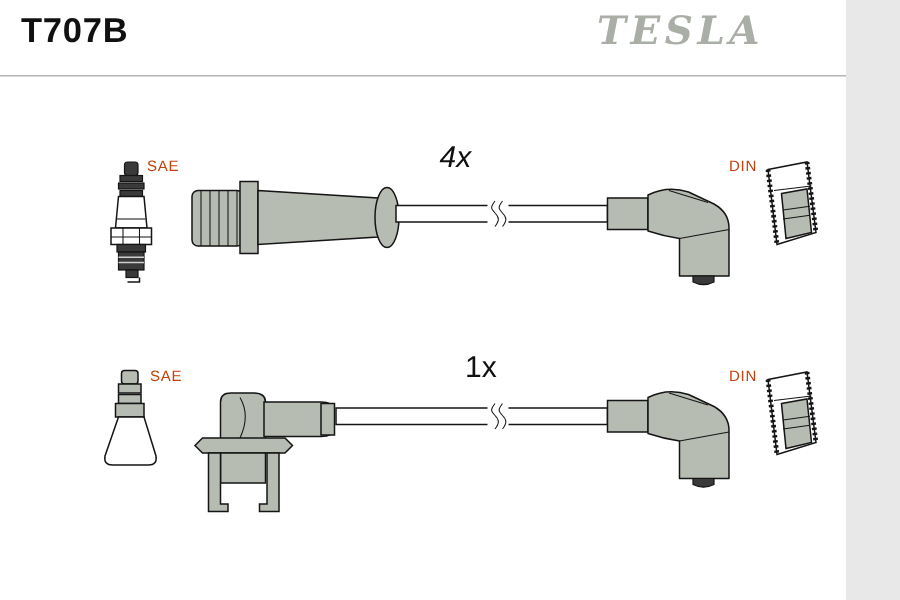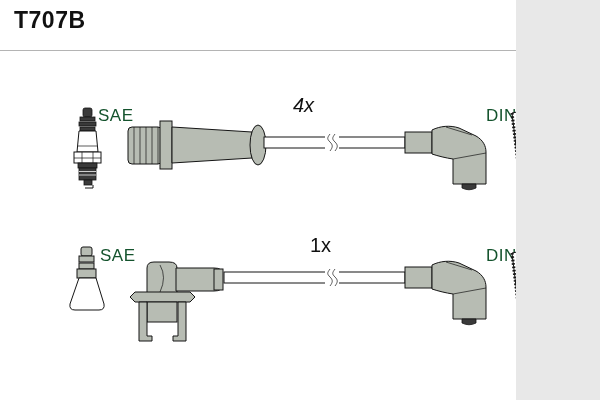--- a/index.html
+++ b/index.html
@@ -1,49 +1,50 @@
 <!DOCTYPE html>
 <html><head>
 <meta charset="utf-8">
 <style>
   html,body{margin:0;padding:0;background:#e8e8e8;}
   #stage{
-    position:relative;width:516px;height:400px;background:#ffffff;
+    position:relative;width:564px;height:400px;background:#ffffff;
     font-family:"Liberation Sans", sans-serif;color:#111;overflow:hidden;
   }
   .abs{position:absolute;}
   #part-number{left:14px;top:7px;font-size:23px;font-weight:bold;letter-spacing:.5px;}
   #subtitle{left:14px;top:33px;font-size:10.5px;letter-spacing:.2px;}
   #brand{
     left:398px;top:6px;font-family:"DejaVu Serif", serif;font-style:italic;
     font-weight:bold;font-size:26px;letter-spacing:3px;color:#a9aea7;
   }
   #header-rule{left:0;top:50px;width:600px;height:1px;background:#b4b4b4;}
   .qty-label{font-size:20px;font-weight:400;color:#101010;}
-  .term-label{font-size:17px;color:#14532d;letter-spacing:.5px;}
+  .term-label{font-size:10px;color:#c2410c;letter-spacing:.5px;}
   #qty-1{left:293px;top:94px;font-style:italic;}
   #qty-2{left:310px;top:234px;}
   #sae-1{left:98px;top:106px;}
   #sae-2{left:100px;top:246px;}
   #din-1{left:486px;top:106px;}
   #din-2{left:486px;top:246px;}
   svg{position:absolute;left:0;top:0;}
   .grayfill{fill:#b7bcb3;stroke:#151515;stroke-width:1;}
   .whitefill{fill:#ffffff;stroke:#151515;stroke-width:1;}
   .darkfill{fill:#3a3a3a;stroke:#151515;stroke-width:.8;}
   .ln{fill:none;stroke:#151515;stroke-width:1;}
   .thin{fill:none;stroke:#151515;stroke-width:.7;}
   .hatch{fill:none;stroke:#151515;stroke-width:3.2;stroke-dasharray:1.6 1.8;}
 </style>
 </head>
 <body>
 
 <div id="stage">
 
   <div class="abs" id="part-number">T707B</div>
+  <div class="abs" id="brand">TESLA</div>
   <div class="abs" id="header-rule"></div>
 
   <span class="abs qty-label" id="qty-1">4x</span>
   <span class="abs qty-label" id="qty-2">1x</span>
   <span class="abs term-label" id="sae-1">SAE</span>
   <span class="abs term-label" id="sae-2">SAE</span>
   <span class="abs term-label" id="din-1">DIN</span>
   <span class="abs term-label" id="din-2">DIN</span>
 
   <svg width="600" height="400" viewBox="0 0 600 400">

